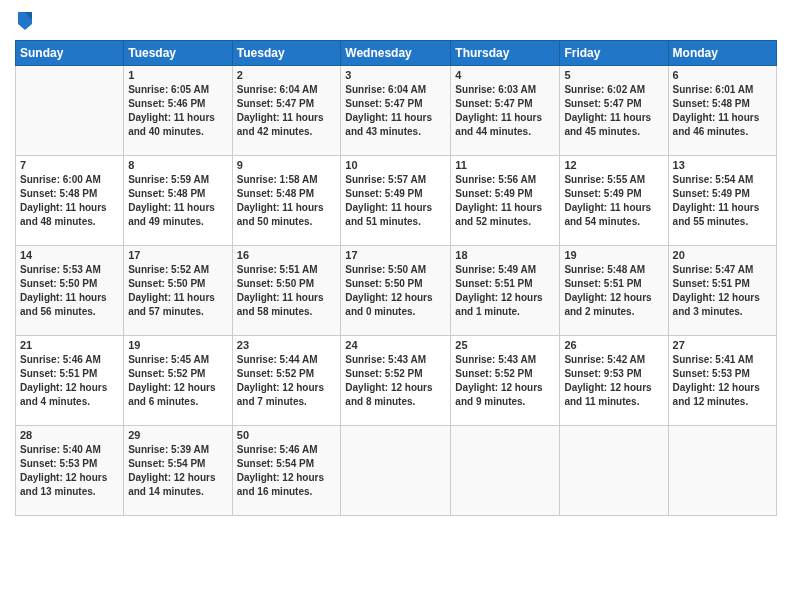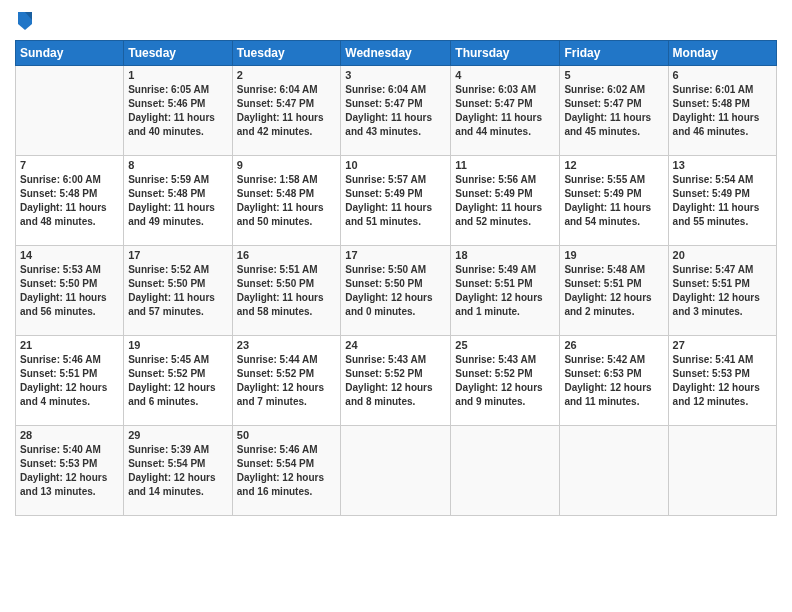--- a/index.html
+++ b/index.html
@@ -299,21 +299,21 @@
           <td>
             <span class="day-num">25</span>
             <div class="day-info">Sunrise: 5:43 AM
 Sunset: 5:52 PM
 Daylight: 12 hours
 and 9 minutes.</div>
           </td>
           <td>
             <span class="day-num">26</span>
             <div class="day-info">Sunrise: 5:42 AM
-Sunset: 6:53 PM
+Sunset: 9:53 PM
 Daylight: 12 hours
 and 11 minutes.</div>
           </td>
           <td>
             <span class="day-num">27</span>
             <div class="day-info">Sunrise: 5:41 AM
 Sunset: 5:53 PM
 Daylight: 12 hours
 and 12 minutes.</div>
           </td>

